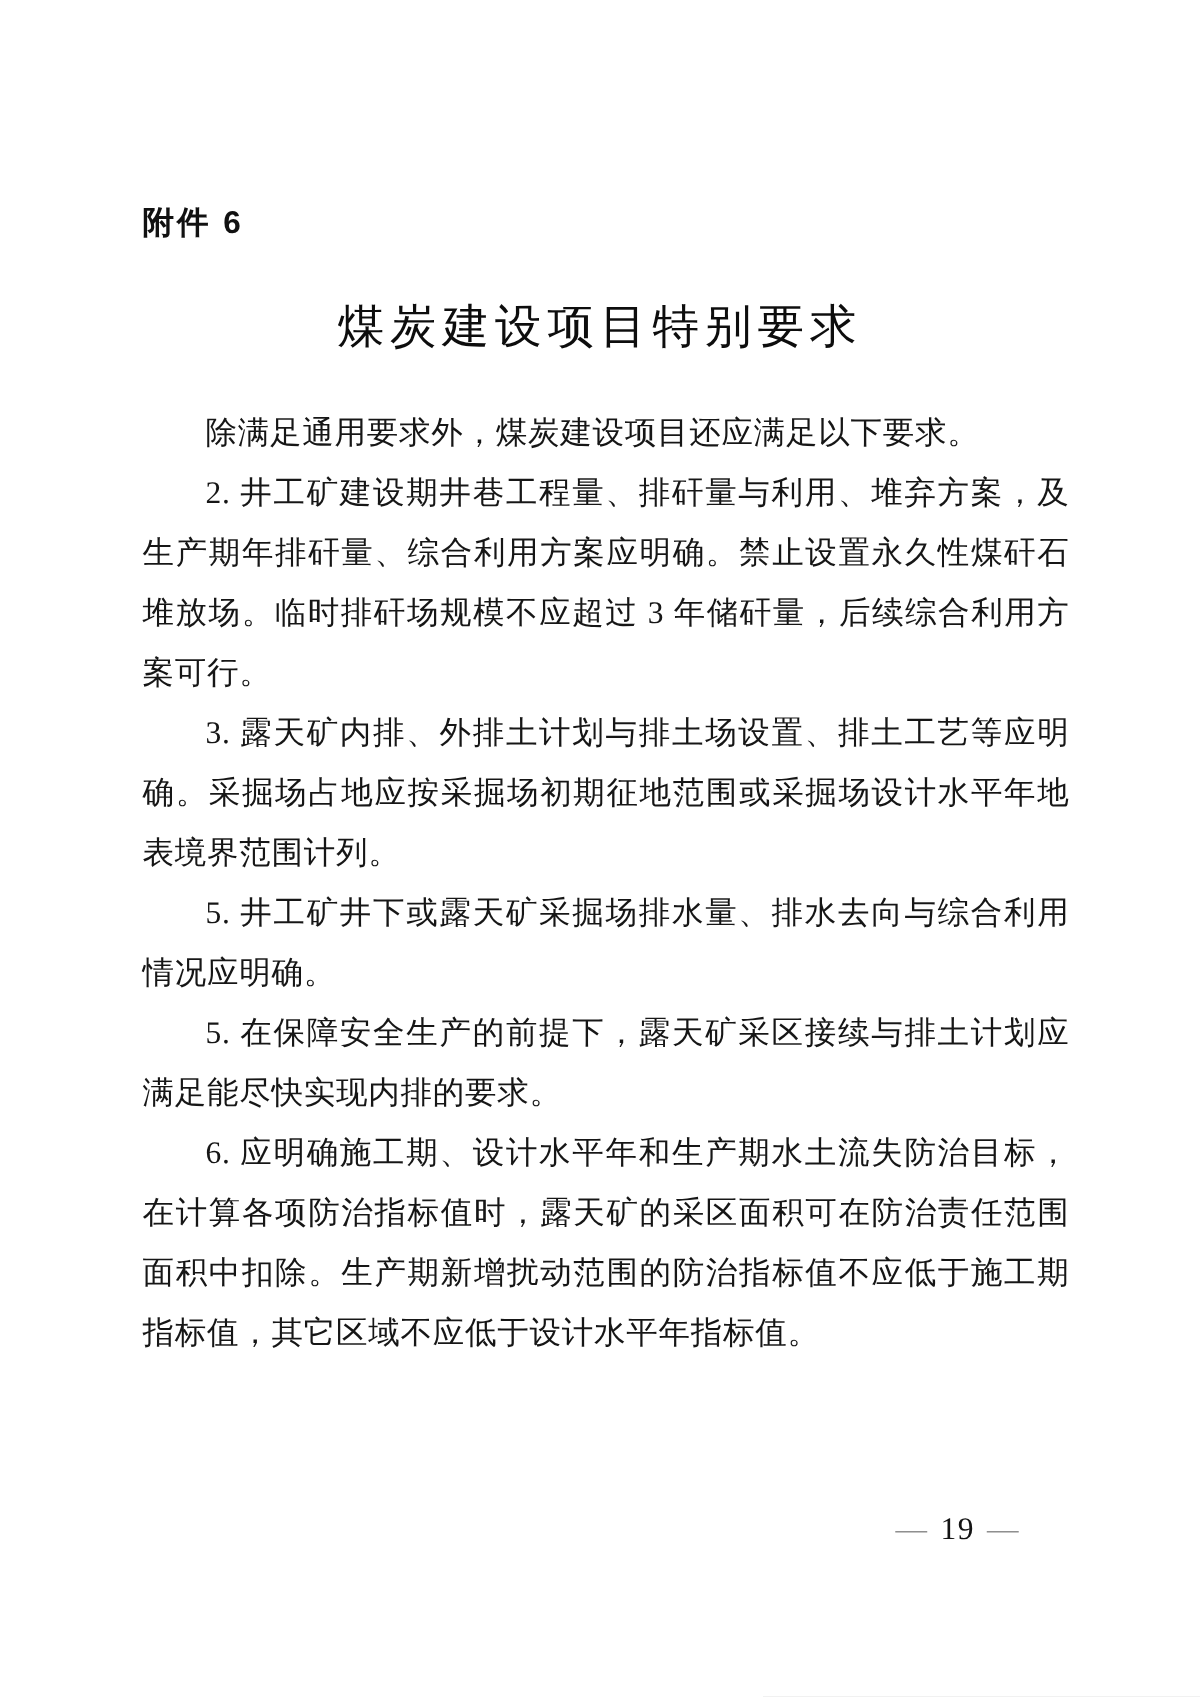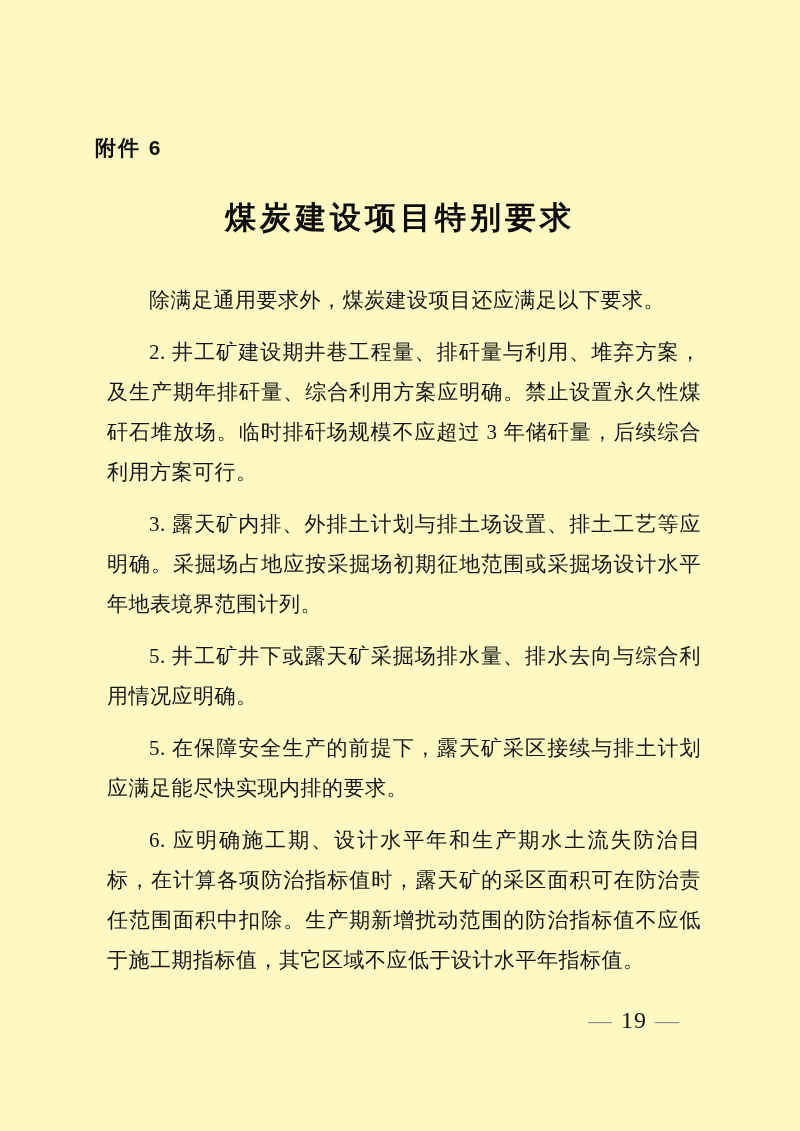--- a/index.html
+++ b/index.html
@@ -5,21 +5,21 @@
   html, body {
     margin: 0;
     padding: 0;
     background: #e8e8e8;
   }
   .page {
     position: relative;
     width: 800px;
     height: 1131px;
     margin: 0 auto;
-    background: #fef9c3;
+    background: #ffffff;
     color: #141414;
     font-family: "Liberation Serif", "DejaVu Serif", serif;
     overflow: hidden;
   }
   .attachment-label {
     position: absolute;
     left: 95px;
     top: 134px;
     font-family: "Liberation Sans", "DejaVu Sans", sans-serif;
     font-weight: bold;
@@ -27,47 +27,47 @@
     letter-spacing: 2px;
     color: #111111;
     white-space: nowrap;
   }
   .doc-title {
     position: absolute;
     left: 0;
     right: 0;
     top: 176px;
     text-align: center;
-    font-weight: bold;
+    font-weight: normal;
     font-size: 31px;
     letter-spacing: 4px;
     color: #0d0d0d;
   }
   .doc-body {
     position: absolute;
     left: 95px;
     top: 268px;
     width: 618px;
     font-size: 21px;
     line-height: 40px;
     letter-spacing: 0.5px;
     text-align: justify;
     text-justify: inter-ideograph;
     color: #161616;
   }
   .doc-body p {
-    margin: 12px;
+    margin: 0;
     padding: 0;
     text-indent: 2em;
   }
   .page-footer {
     position: absolute;
     top: 1007px;
     right: 112px;
-    font-size: 24px;
+    font-size: 21px;
     letter-spacing: 1px;
     color: #141414;
     white-space: nowrap;
   }
   .page-footer .dash {
     color: #8f8f8f;
     padding: 0 8px;
     font-weight: normal;
   }
   .page-footer .num {

